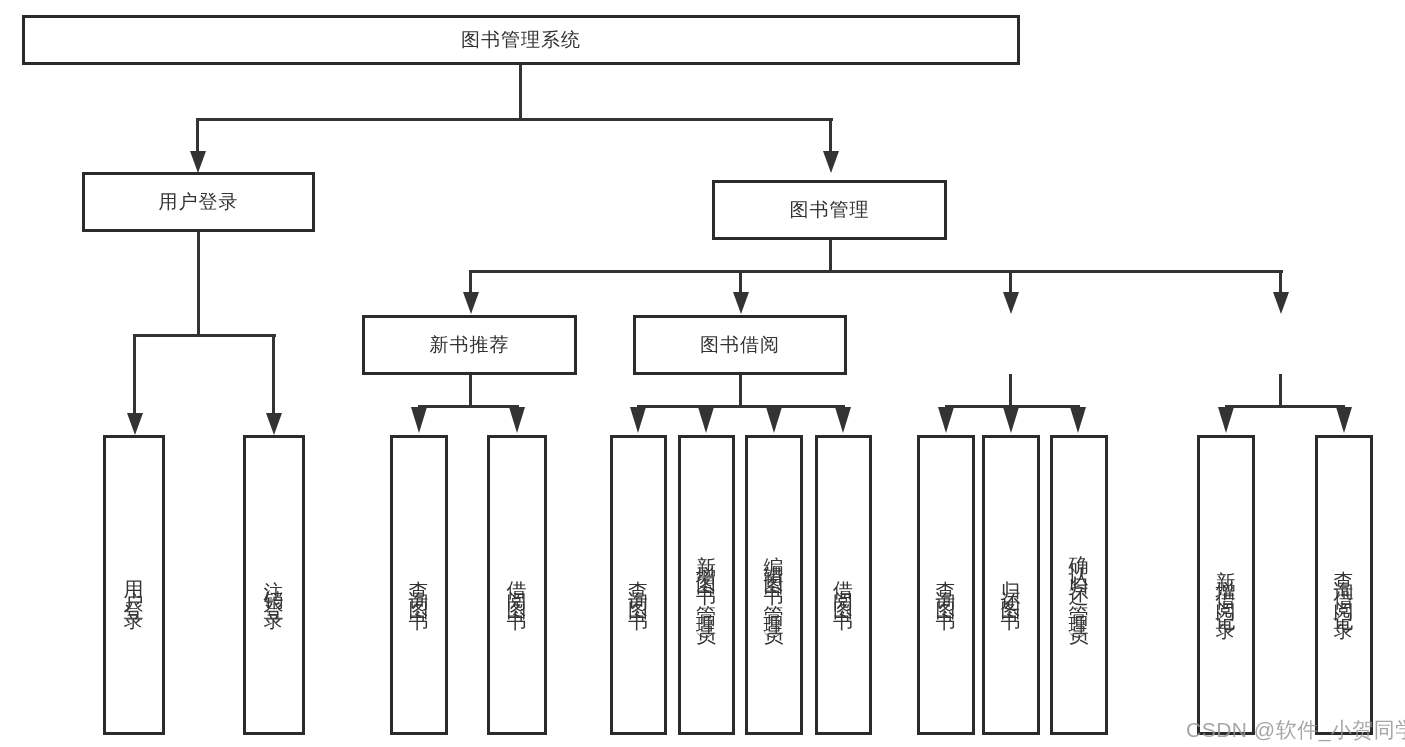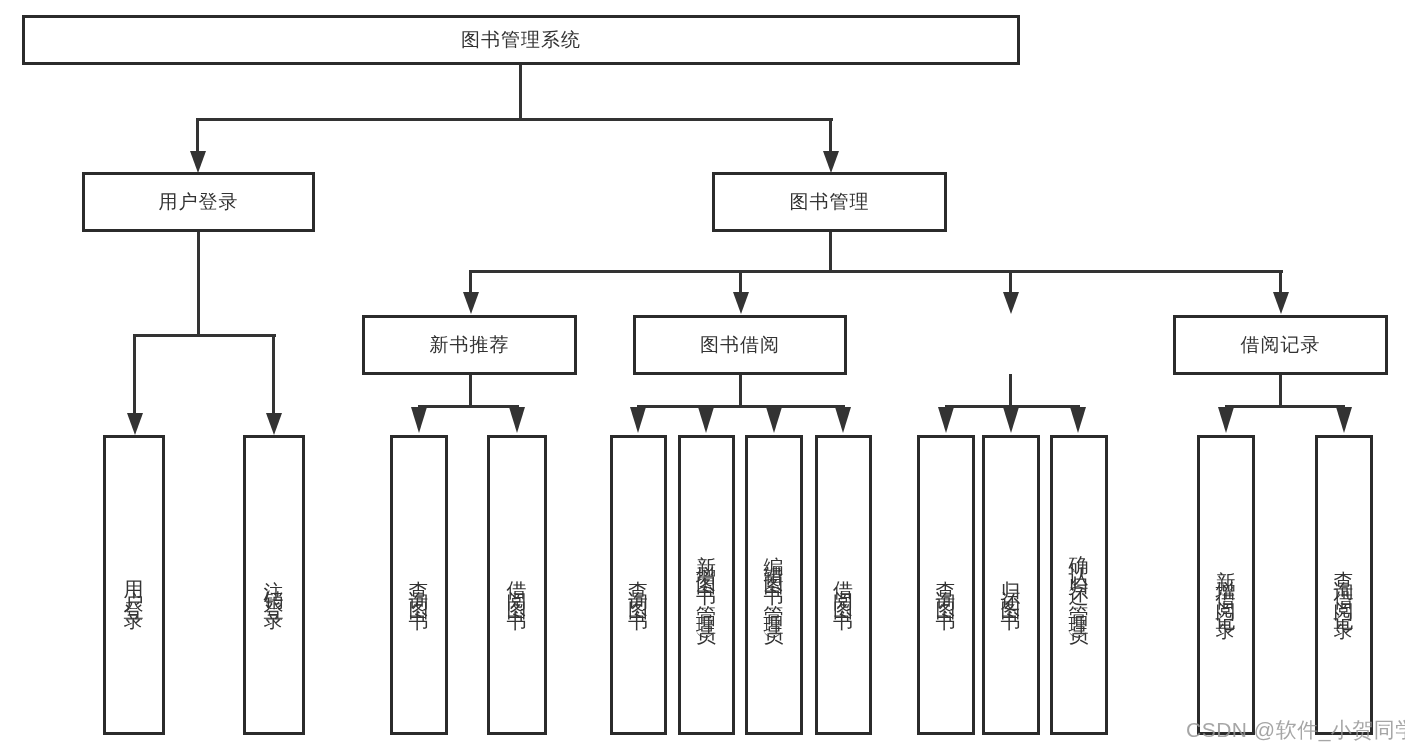--- a/index.html
+++ b/index.html
@@ -115,32 +115,29 @@
   <div class="arrow tall" style="left:1218px;top:407px"></div>
   <div class="arrow tall" style="left:1336px;top:407px"></div>
 
   <div class="node" style="left:22px;top:15px;width:998px;height:50px">
     <span class="hlabel">图书管理系统</span>
   </div>
 
   <div class="node" style="left:82px;top:172px;width:233px;height:60px">
     <span class="hlabel">用户登录</span>
   </div>
-  <div class="node" style="left:712px;top:172px;width:235px;height:60px">
+  <div class="node" style="left:712px;top:180px;width:235px;height:60px">
     <span class="hlabel">图书管理</span>
   </div>
 
   <div class="node" style="left:633px;top:315px;width:214px;height:60px">
     <span class="hlabel">图书借阅</span>
   </div>
   <div class="node" style="left:362px;top:315px;width:215px;height:60px">
     <span class="hlabel">新书推荐</span>
-  </div>
-  <div class="node" style="left:1173px;top:315px;width:215px;height:60px">
-    <span class="hlabel">借阅记录</span>
   </div>
 
   <div class="node" style="left:103px;top:435px;width:62px;height:300px">
     <span class="vlabel">用户登录</span>
   </div>
   <div class="node" style="left:243px;top:435px;width:62px;height:300px">
     <span class="vlabel">注销登录</span>
   </div>
 
   <div class="node" style="left:390px;top:435px;width:58px;height:300px">

